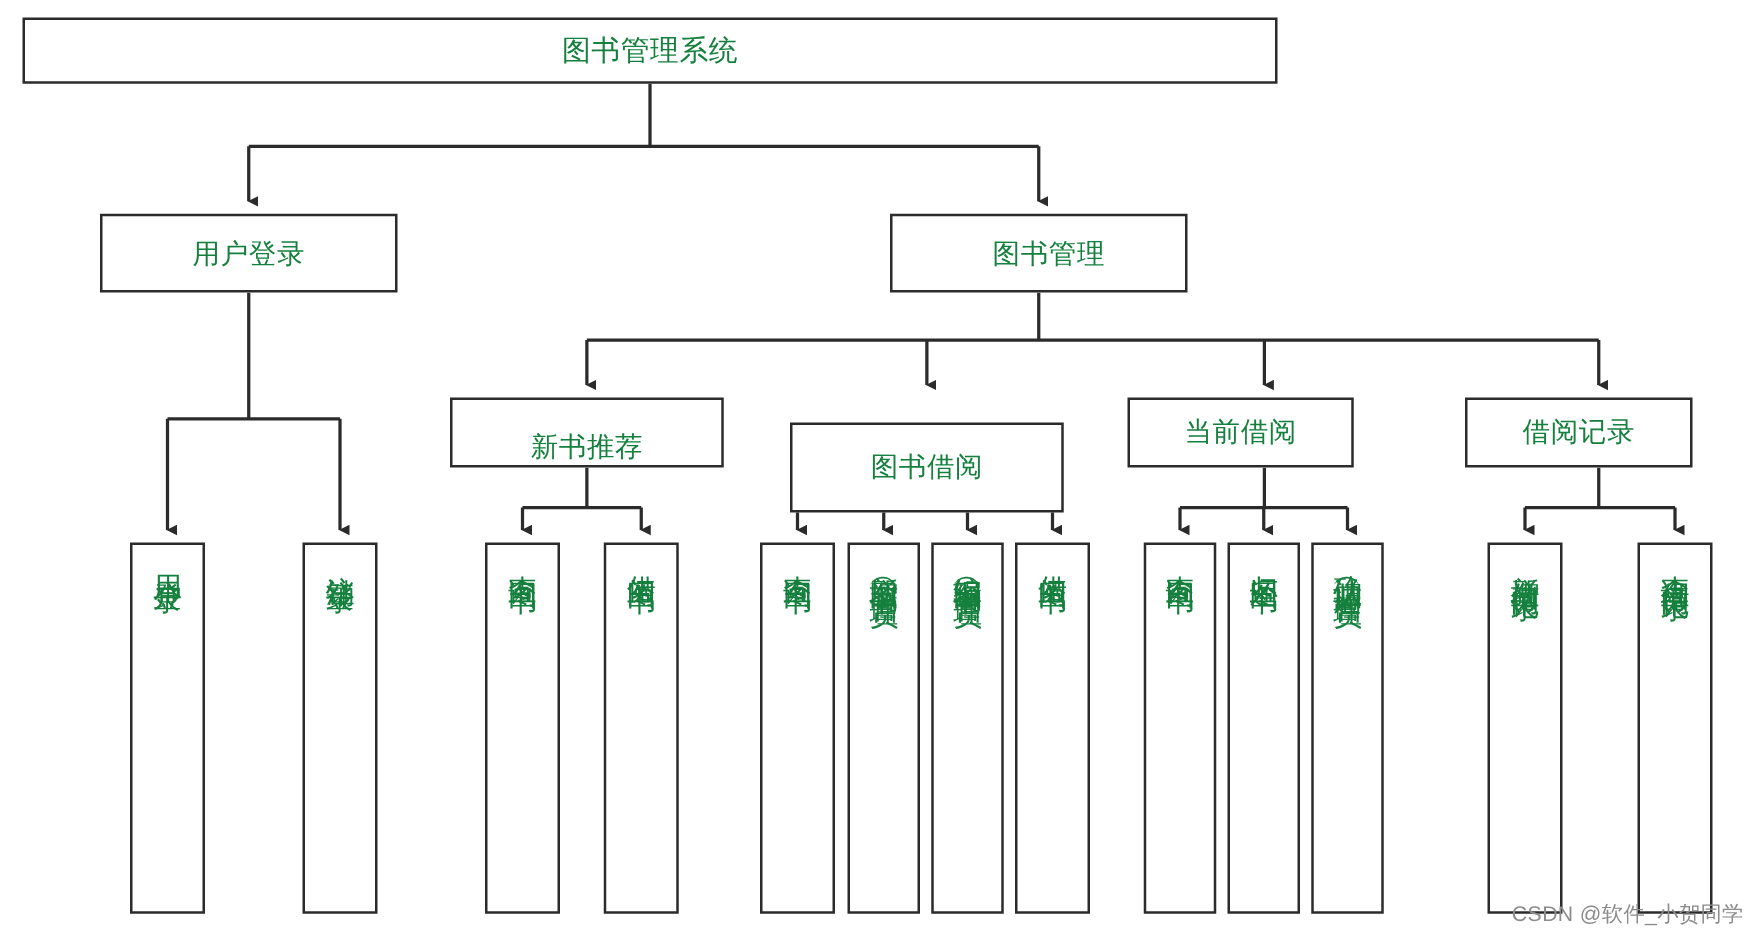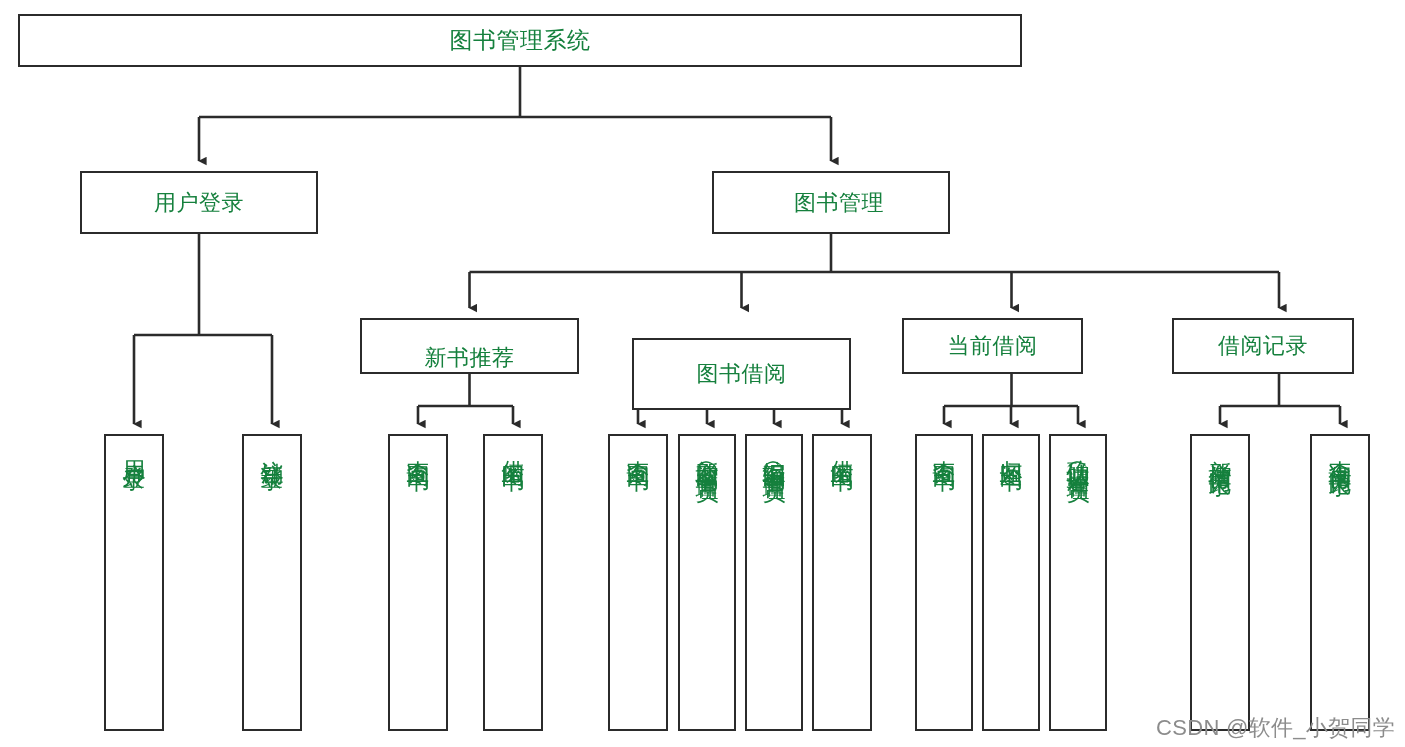--- a/index.html
+++ b/index.html
@@ -52,21 +52,21 @@
     position:absolute;
     left:0;top:0;
     width:1405px;
     height:747px;
     pointer-events:none;
   }
   .wm{
     position:absolute;
     right:10px;
     bottom:4px;
-    font-size:22px;
+    font-size:17px;
     color:#8c8c8c;
     white-space:nowrap;
     letter-spacing:.3px;
   }
 </style>
 </head>
 <body>
 
 <div id="canvas">
   <svg id="wires" xmlns="http://www.w3.org/2000/svg">

